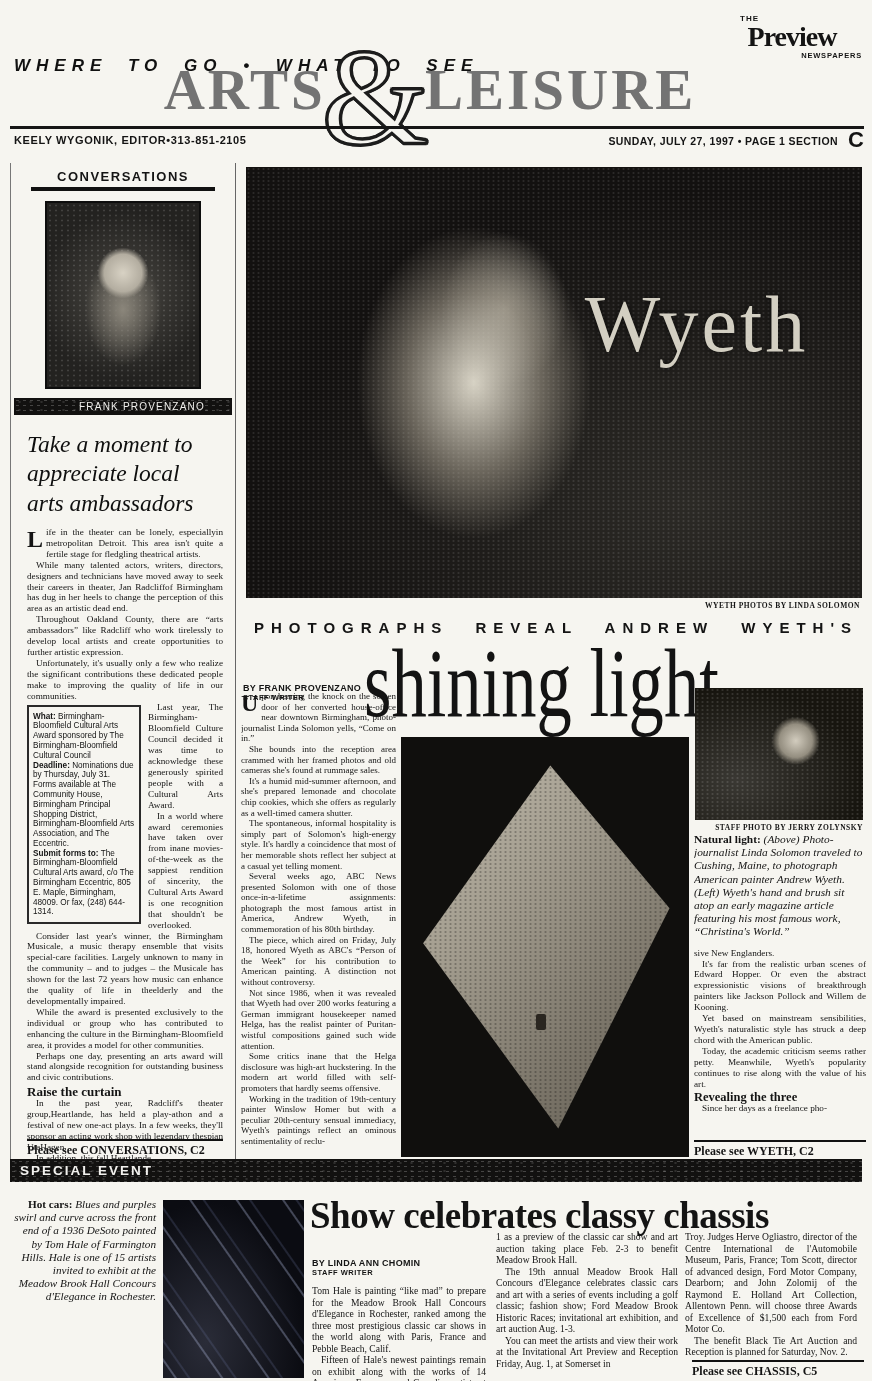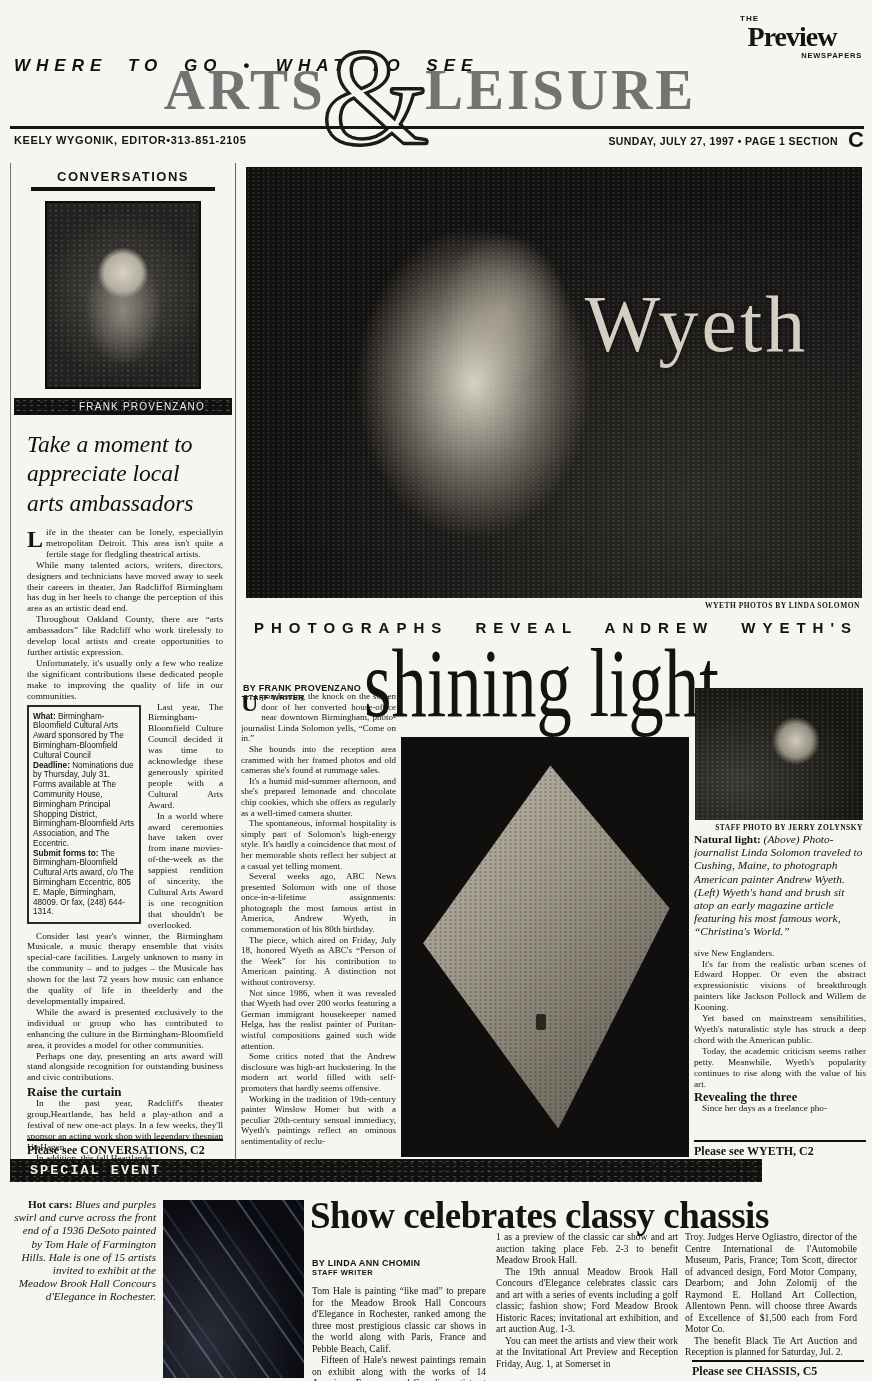--- a/index.html
+++ b/index.html
@@ -101,23 +101,23 @@
   .rcapcol{left:694px;top:833px;width:172px;height:325px;overflow:hidden;}
   .rcaption{font-size:11.4px;line-height:13.2px;font-style:italic;text-align:left;}
   .rcaption .caplead{font-style:normal;font-weight:bold;}
   .rbody{margin-top:9px;text-align:justify;font-size:9.2px;line-height:10.9px;}
   .rbody p{margin:0;text-indent:8px;}
   .rbody p.lead{text-indent:0;}
   .rsubhead{font-weight:bold;font-size:12.5px;text-indent:0 !important;margin-top:3px !important;}
   .wyeth-jump{left:694px;top:1140px;width:172px;}
 
   
-  .se-banner{left:10px;top:1159px;width:752px;height:23px;color:#f2f1ee;
-             font-family:Liberation Mono, monospace;font-weight:bold;font-size:13.5px;
-             letter-spacing:2px;line-height:23px;padding-left:20px;box-sizing:border-box;}
+  .se-banner{left:10px;top:1159px;width:852px;height:23px;color:#f2f1ee;
+             font-family:Liberation Sans, sans-serif;font-weight:bold;font-size:13.5px;
+             letter-spacing:2px;line-height:23px;padding-left:10px;box-sizing:border-box;}
   .hotcap{left:14px;top:1198px;width:142px;text-align:right;font-size:11.2px;line-height:13.2px;font-style:italic;}
   .hotcap .caplead{font-style:normal;font-weight:bold;}
   .carphoto{left:163px;top:1200px;width:141px;height:178px;overflow:hidden;
       background:
         repeating-linear-gradient(55deg,transparent 0 9px,rgba(170,180,215,.35) 10px 11px,transparent 12px 20px,rgba(100,110,150,.25) 21px 22px,transparent 23px 38px),
         radial-gradient(ellipse at 30% 80%,#2a2c38,#0b0c12 70%);}
   .chassis-headline{left:310px;top:1197px;width:556px;font-weight:bold;font-size:37px;
                     letter-spacing:-.5px;line-height:1;font-family:"Liberation Serif",serif;}
   .byline-chassis{left:312px;top:1258px;}
   .ccol{text-align:justify;font-size:9.6px;line-height:11.5px;overflow:hidden;}
@@ -200,21 +200,21 @@
   </div>
 
   <div class="abs artcol wcol1">
     <p class="lead"><span class="dropcap">U</span><span>pon hearing the knock on the screen door of her converted house-office near downtown Birmingham, photo-journalist Linda Solomon yells, “Come on in.”</span></p>
     <p>She bounds into the reception area crammed with her framed photos and old cameras she's found at rummage sales.</p>
     <p>It's a humid mid-summer afternoon, and she's prepared lemonade and chocolate chip cookies, which she offers as regularly as a well-timed camera shutter.</p>
     <p>The spontaneous, informal hospitality is simply part of Solomon's high-energy style. It's hardly a coincidence that most of her memorable shots reflect her subject at a casual yet telling moment.</p>
     <p>Several weeks ago, ABC News presented Solomon with one of those once-in-a-lifetime assignments: photograph the most famous artist in America, Andrew Wyeth, in commemoration of his 80th birthday.</p>
     <p>The piece, which aired on Friday, July 18, honored Wyeth as ABC's “Person of the Week” for his contribution to American painting. A distinction not without controversy.</p>
     <p>Not since 1986, when it was revealed that Wyeth had over 200 works featuring a German immigrant housekeeper named Helga, has the realist painter of Puritan-wistful compositions gained such wide attention.</p>
-    <p>Some critics noted that the Andrew disclosure was high-art huckstering. In the modern art world filled with self-promoters that hardly seems offensive.</p>
+    <p>Some critics inane that the Helga disclosure was high-art huckstering. In the modern art world filled with self-promoters that hardly seems offensive.</p>
     <p>Working in the tradition of 19th-century painter Winslow Homer but with a peculiar 20th-century sensual immediacy, Wyeth's paintings reflect an ominous sentimentality of reclu-</p>
   </div>
 
   <div class="abs midphoto">
     <div class="art"></div>
     <div class="figure"></div>
   </div>
 
   <div class="abs rphoto"></div>
   <div class="abs credit credit-solomon">STAFF PHOTO BY JERRY ZOLYNSKY</div>
@@ -253,17 +253,17 @@
     <p class="lead">Tom Hale is painting “like mad” to prepare for the Meadow Brook Hall Concours d'Elegance in Rochester, ranked among the three most prestigious classic car shows in the world along with Paris, France and Pebble Beach, Calif.</p>
     <p>Fifteen of Hale's newest paintings remain on exhibit along with the works of 14 American, European and Canadian artists at the Somerset Collection South through Aug.</p>
   </div>
   <div class="abs ccol ccol2">
     <p class="lead">1 as a preview of the classic car show and art auction taking place Feb. 2-3 to benefit Meadow Brook Hall.</p>
     <p>The 19th annual Meadow Brook Hall Concours d'Elegance celebrates classic cars and art with a series of events including a golf classic; fashion show; Ford Meadow Brook Historic Races; invitational art exhibition, and art auction Aug. 1-3.</p>
     <p>You can meet the artists and view their work at the Invitational Art Preview and Reception Friday, Aug. 1, at Somerset in</p>
   </div>
   <div class="abs ccol ccol3">
     <p class="lead">Troy. Judges Herve Ogliastro, director of the Centre International de l'Automobile Museum, Paris, France; Tom Scott, director of advanced design, Ford Motor Company, Dearborn; and John Zolomij of the Raymond E. Holland Art Collection, Allentown Penn. will choose three Awards of Excellence of $1,500 each from Ford Motor Co.</p>
-    <p>The benefit Black Tie Art Auction and Reception is planned for Saturday, Jul. 2.</p>
+    <p>The benefit Black Tie Art Auction and Reception is planned for Saturday, Nov. 2.</p>
   </div>
   <div class="abs jump chassis-jump">Please see CHASSIS, C5</div>
 
 </div>
 
 </body></html>

